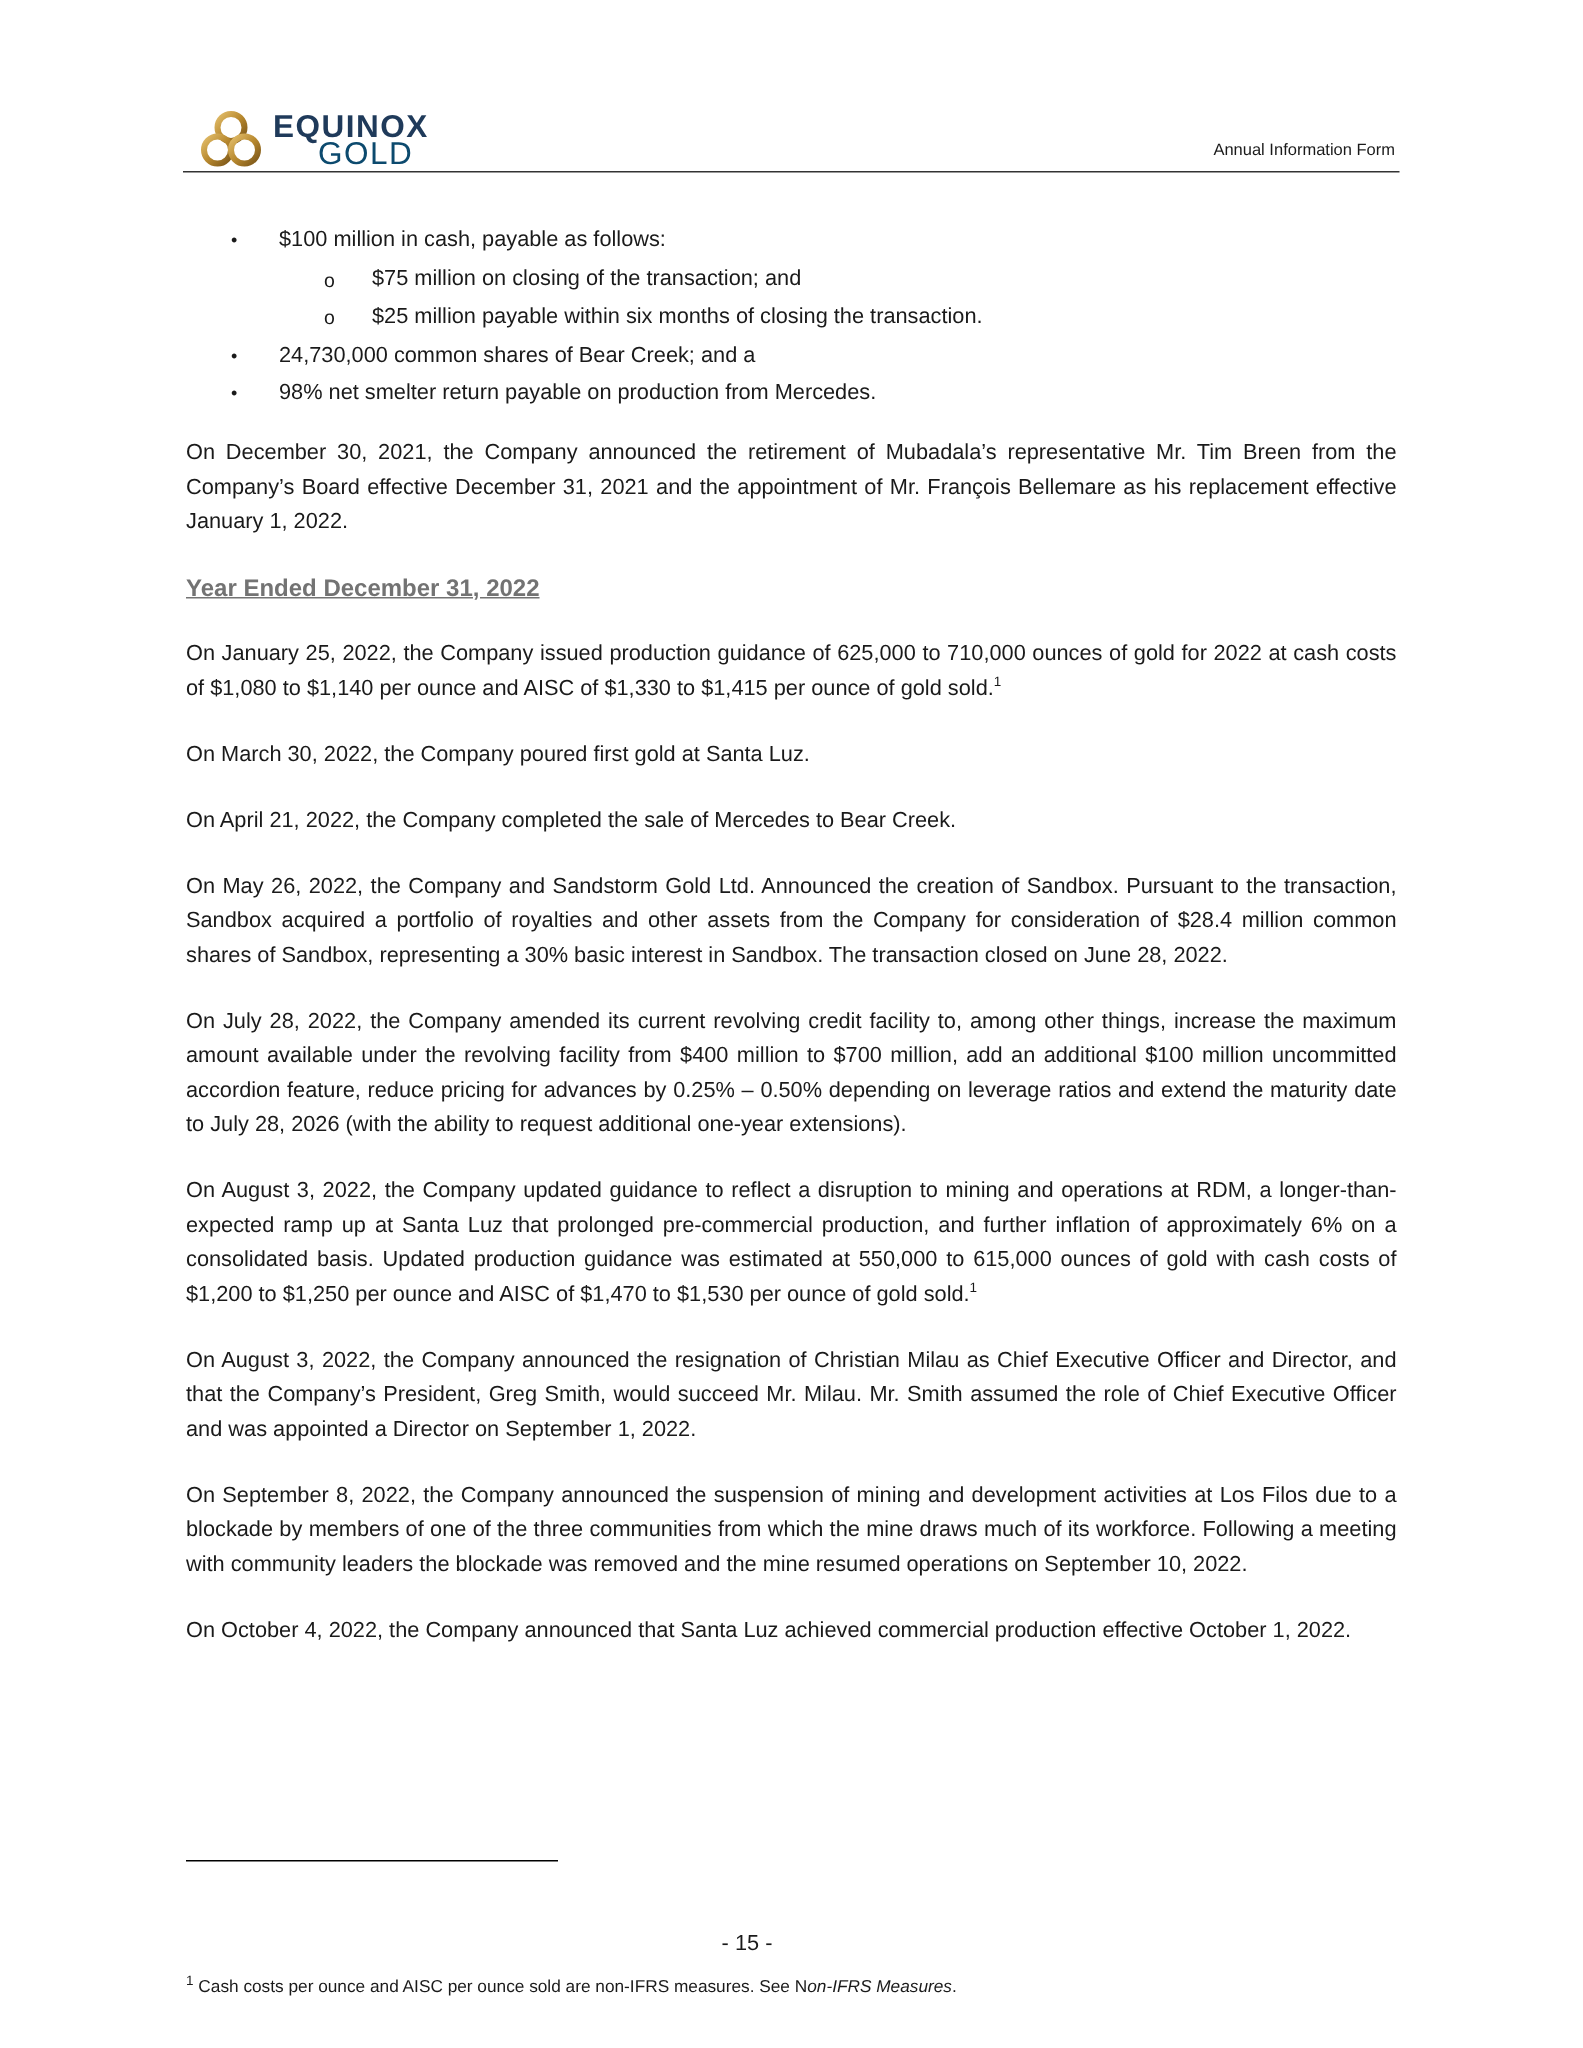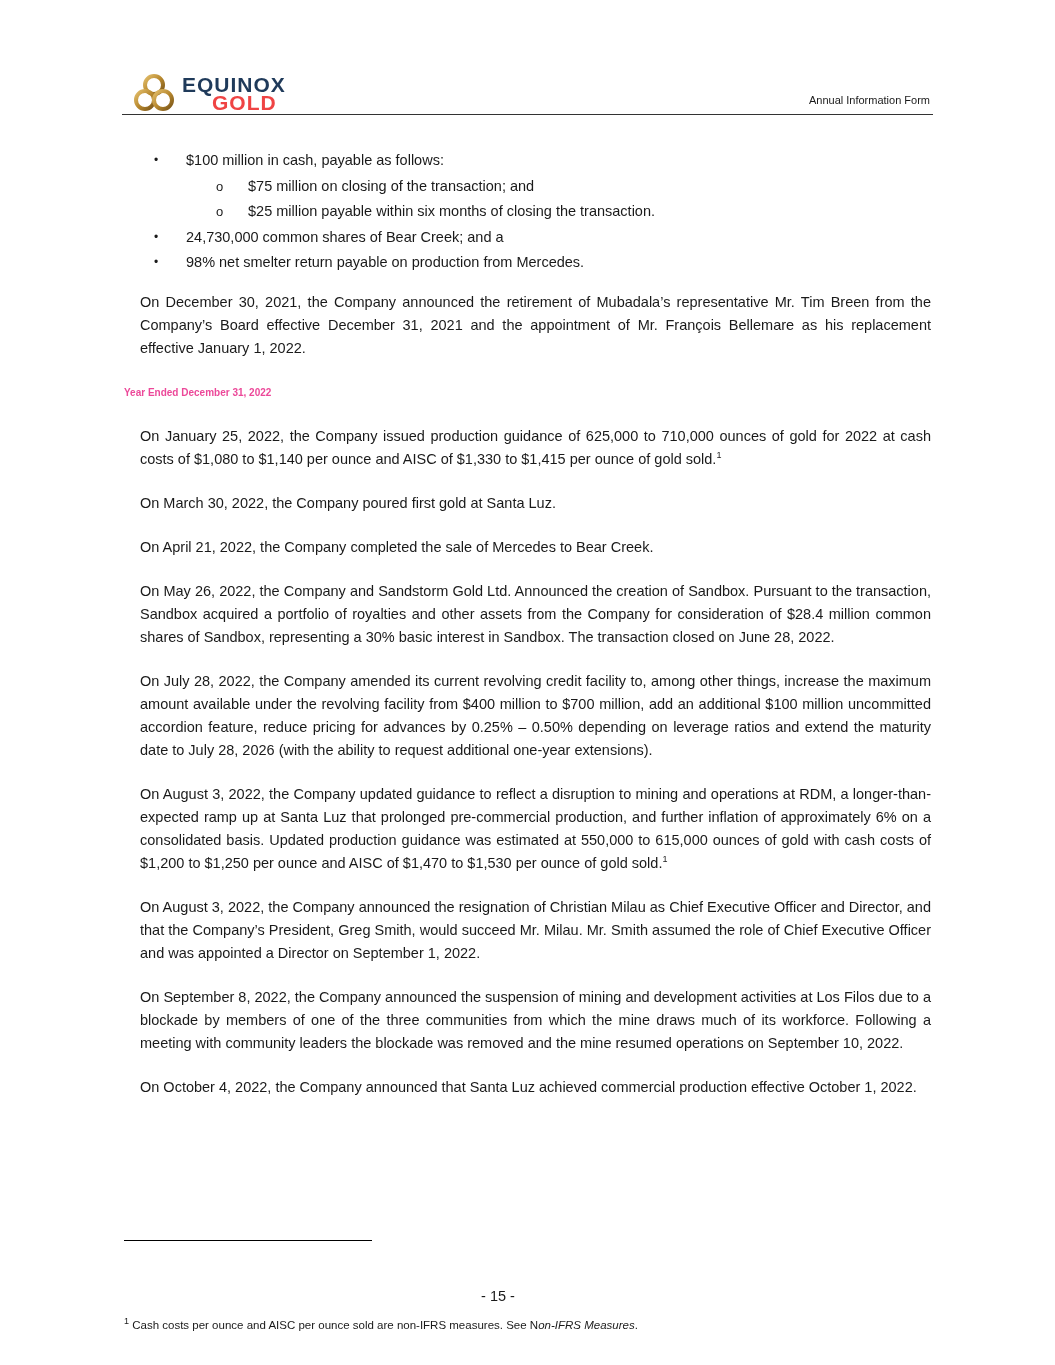--- a/index.html
+++ b/index.html
@@ -5,34 +5,34 @@
     html, body { margin: 0; padding: 0; background: #ffffff; }
     body { width: 1055px; height: 1365px; position: relative; overflow: hidden;
            font-family: "Liberation Sans", "DejaVu Sans", sans-serif; color: #1a1a1a; }
     .page { position: absolute; left: 0; top: 0; width: 1055px; height: 1365px; }
 
     .header { position: absolute; left: 122px; top: 66px; width: 811px; height: 50px; }
     .logo { position: absolute; left: 10px; top: 4px; width: 170px; height: 46px; }
     .logo svg { position: absolute; left: 0; top: 2px; }
     .logo-word1 { position: absolute; left: 50px; top: 4px; font-size: 21px; font-weight: bold;
                   color: #1f3a5a; letter-spacing: 1px; line-height: 22px; }
-    .logo-word2 { position: absolute; left: 80px; top: 22px; font-size: 21px; font-weight: bold;
-                  color: #ef4444; letter-spacing: 1px; line-height: 22px; }
+    .logo-word2 { position: absolute; left: 80px; top: 22px; font-size: 21px; font-weight: normal;
+                  color: #0c4a6e; letter-spacing: 1px; line-height: 22px; }
     .header-title { position: absolute; right: 3px; top: 28px; font-size: 11px; color: #1a1a1a; }
     .header-rule { position: absolute; left: 0; top: 48px; width: 811px; height: 1px; background: #333; }
 
     .content { position: absolute; left: 124px; top: 148px; width: 807px; font-size: 14.5px; line-height: 23px; }
     .bullets { margin: 0 0 15px 0; padding: 0; list-style: none; }
     .bullets li { position: relative; padding-left: 62px; height: 25.5px; line-height: 25.5px; }
     .bullets li .bullet { position: absolute; left: 30px; top: 0; font-size: 12px; }
     .bullets li.sub { padding-left: 124px; }
     .bullets li.sub .bullet { left: 92px; font-size: 13px; }
 
-    p.para { margin: 0 0 21px 16px; text-align: justify; }
-    h3.section { margin: 0 0 21px 0; font-size: 10px; font-weight: bold; color: #ec4899; line-height: 23px; }
+    p.para { margin: 0 0 21px 0; text-align: justify; }
+    h3.section { margin: 0 0 21px 0; font-size: 16px; font-weight: bold; color: #737373; line-height: 23px; text-decoration: underline; }
     sup { font-size: 9px; line-height: 0; vertical-align: super; }
 
     .fn-rule { position: absolute; left: 124px; top: 1240px; width: 248px; height: 1px; background: #000; }
     .footnote { position: absolute; left: 124px; top: 1316px; font-size: 11.5px; line-height: 18px; }
     .footnote sup { font-size: 9px; }
     .page-num { position: absolute; left: 0; width: 996px; top: 1288px; text-align: center; font-size: 14.5px; }
   </style>
 </head>
 <body>
 

